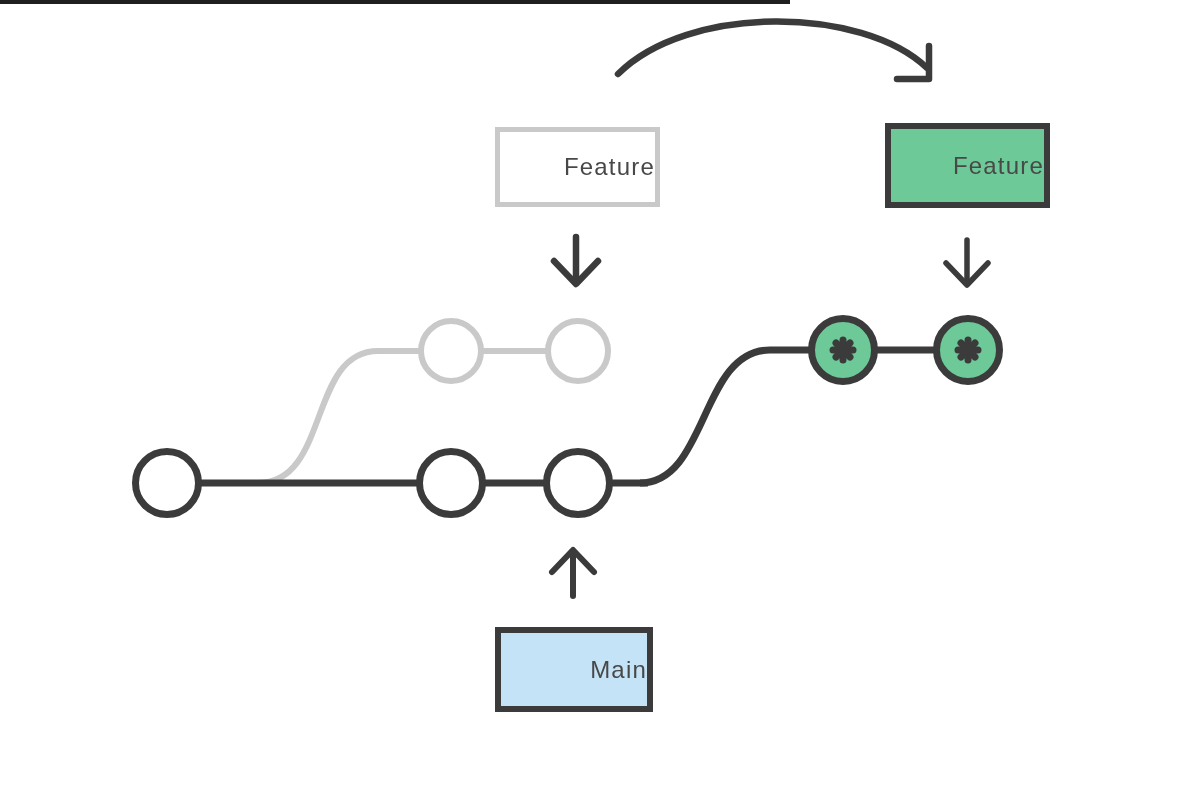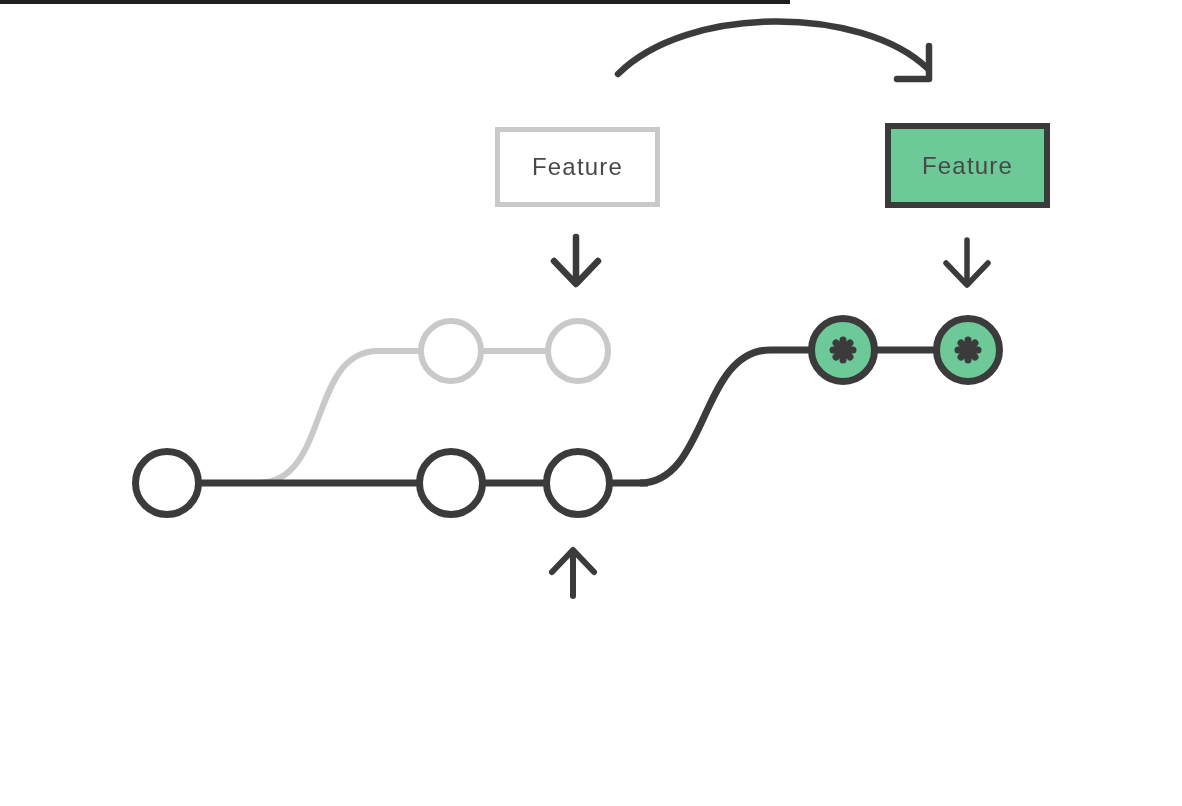--- a/index.html
+++ b/index.html
@@ -34,21 +34,21 @@
   .commit-white { stroke: var(--stroke-dark, #3b3b3b); fill: #ffffff; }
   .commit-gray  { stroke: var(--stroke-gray, #c9c9c9); fill: #ffffff; }
   .commit-green { stroke: var(--stroke-dark, #3b3b3b); fill: var(--feature-green, #6ec998); }
   .round { stroke-linecap: round; stroke-linejoin: round; }
 
   .label-box {
     position: absolute;
     box-sizing: border-box;
     display: flex;
     align-items: center;
-    justify-content: center;
+    justify-content: flex-end;
     font-size: 24px;
     letter-spacing: 1.2px;
     color: var(--label-text, #484848);
   }
   .feature-before {
     left: 495px; top: 127px;
     width: 165px; height: 80px;
     border: 5px solid var(--stroke-gray, #c9c9c9);
     background: #ffffff;
   }
@@ -122,14 +122,17 @@
   </svg>
 
   <div class="label-box feature-before">
     <span>Feature</span>
   </div>
 
   <div class="label-box feature-after">
     <span>Feature</span>
   </div>
 
+  <div class="label-box main-box">
+    <span>Main</span>
+  </div>
 
 </div>
 
 </body></html>

